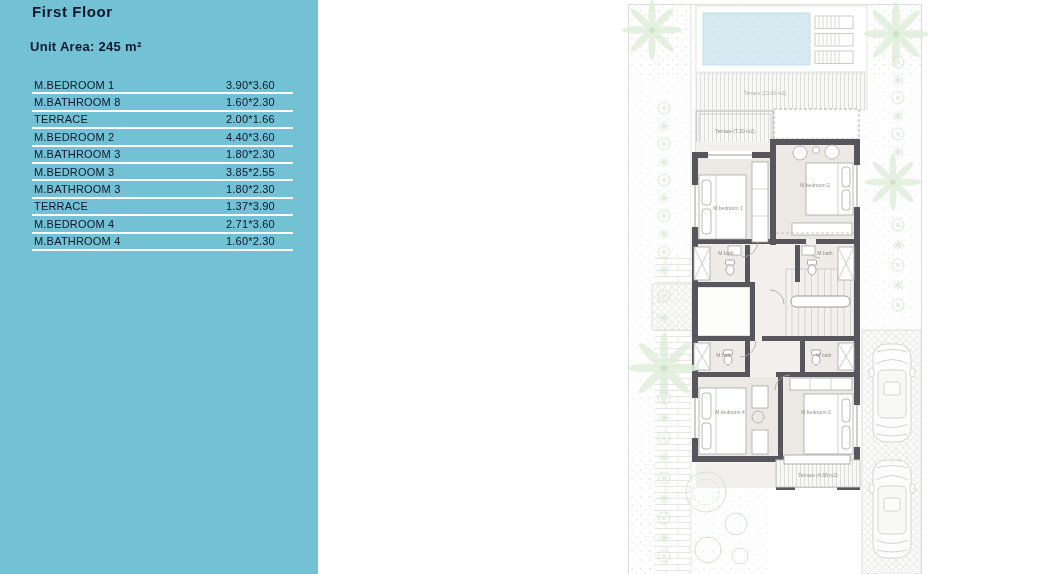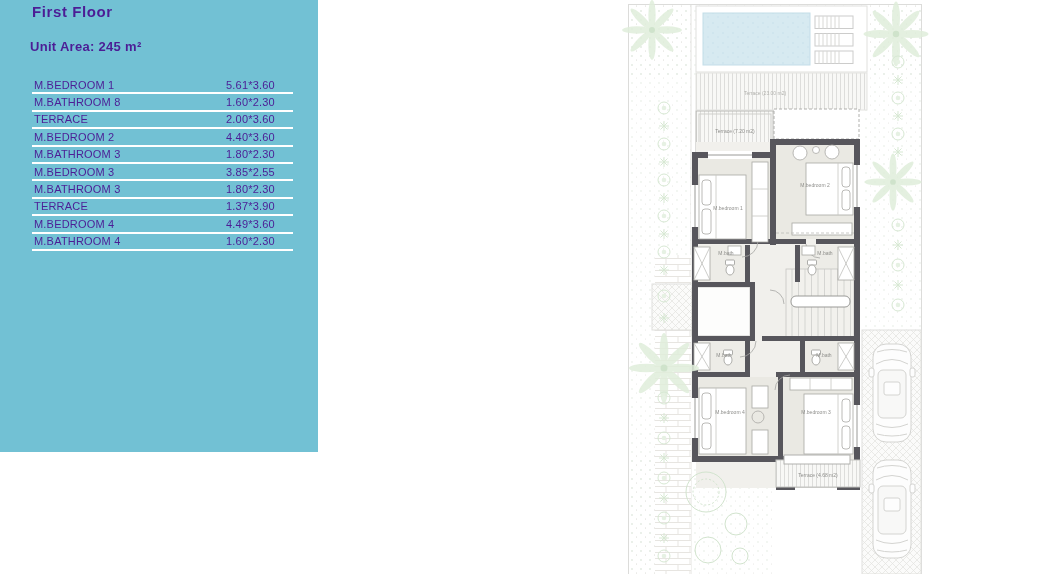--- a/index.html
+++ b/index.html
@@ -1,22 +1,22 @@
 <!DOCTYPE html>
 <html><head>
 <meta charset="utf-8">
 <style>
   html,body{margin:0;padding:0;}
   body{
     width:1041px;height:574px;position:relative;background:#ffffff;
     font-family:"Liberation Sans",sans-serif;overflow:hidden;
   }
   .sidebar{
-    position:absolute;left:0;top:0;width:318px;height:452px;
-    background:#72c1d4;color:#4c1d95;
+    position:absolute;left:0;top:0;width:318px;height:574px;
+    background:#72c1d4;color:#0f172a;
   }
   .side-title{
     position:absolute;left:32px;top:3px;font-size:15px;font-weight:600;letter-spacing:.6px;
   }
   .unit-area{
     position:absolute;left:30px;top:39px;font-size:13px;font-weight:700;letter-spacing:.3px;
   }
   .area-table{position:absolute;left:32px;top:77px;width:261px;}
   .arow{
     display:flex;align-items:center;height:15.4px;border-bottom:2px solid #ffffff;
@@ -29,29 +29,29 @@
 </style>
 </head>
 <body>
 
 <div class="sidebar">
   <div class="side-title">First Floor</div>
   <div class="unit-area">Unit Area: 245 m²</div>
   <div class="area-table">
     <div class="arow">
         <span class="rl">M.BEDROOM 1</span>
-        <span class="rv">5.61*3.60</span>
+        <span class="rv">3.90*3.60</span>
       </div>
     <div class="arow">
         <span class="rl">M.BATHROOM 8</span>
         <span class="rv">1.60*2.30</span>
       </div>
     <div class="arow">
         <span class="rl">TERRACE</span>
-        <span class="rv">2.00*3.60</span>
+        <span class="rv">2.00*1.66</span>
       </div>
     <div class="arow">
         <span class="rl">M.BEDROOM 2</span>
         <span class="rv">4.40*3.60</span>
       </div>
     <div class="arow">
         <span class="rl">M.BATHROOM 3</span>
         <span class="rv">1.80*2.30</span>
       </div>
     <div class="arow">
@@ -61,21 +61,21 @@
     <div class="arow">
         <span class="rl">M.BATHROOM 3</span>
         <span class="rv">1.80*2.30</span>
       </div>
     <div class="arow">
         <span class="rl">TERRACE</span>
         <span class="rv">1.37*3.90</span>
       </div>
     <div class="arow">
         <span class="rl">M.BEDROOM 4</span>
-        <span class="rv">4.49*3.60</span>
+        <span class="rv">2.71*3.60</span>
       </div>
     <div class="arow">
         <span class="rl">M.BATHROOM 4</span>
         <span class="rv">1.60*2.30</span>
       </div>
   </div>
 </div>
 
 <div class="plan-wrap">
 <svg width="441" height="574" viewBox="600 0 441 574" xmlns="http://www.w3.org/2000/svg">

